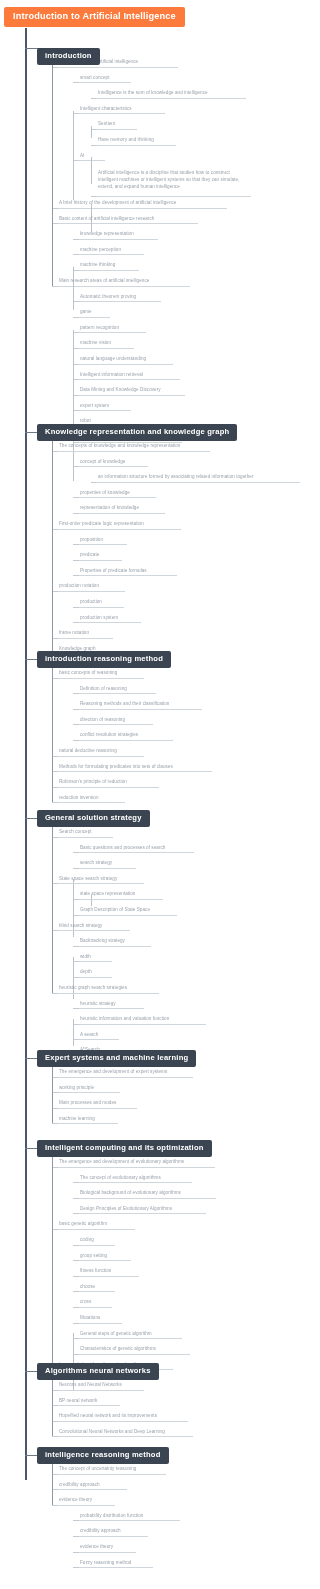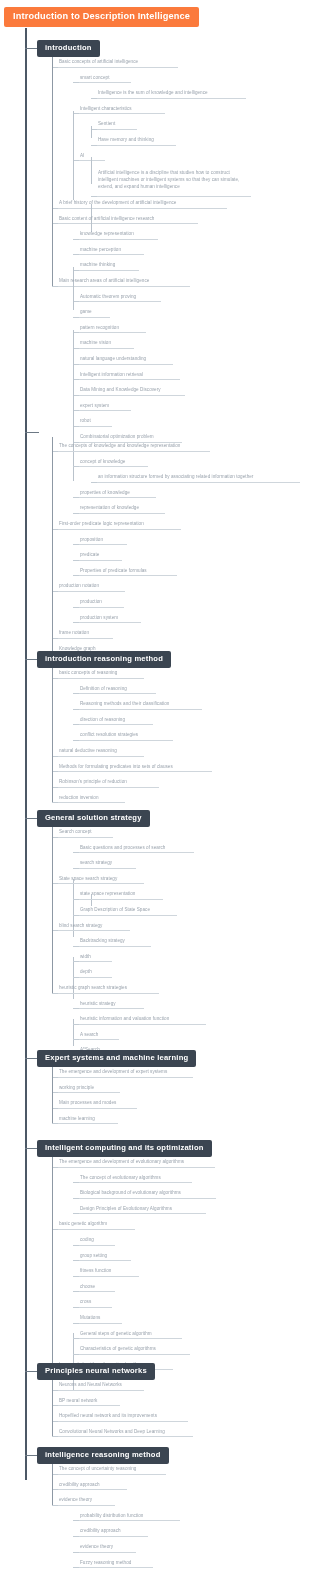--- a/index.html
+++ b/index.html
@@ -115,25 +115,25 @@
     white-space: normal;
     line-height: 1.55;
     width: 150px;
   }
 </style>
 </head>
 <body>
 
 <div id="map">
 
-  <div class="root-node">Introduction to Description Intelligence</div>
+  <div class="root-node">Introduction to Artificial Intelligence</div>
   <div class="spine"></div>
 
 <div class="branch-stub" style="top: 48px;"></div>
-    <div class="branch" style="left: 37px; top: 40px;">introduction</div>
+    <div class="branch" style="left: 37px; top: 48px;">introduction</div>
     <div class="item" style="left: 57px; top: 60px;"><span class="txt">Basic concepts of artificial intelligence</span></div>
     <div class="underline" style="left: 57px; top: 66.5px; width: 121.22px;"></div>
     <div class="elbow" style="left: 51.5px; top: 66.5px; width: 6.5px;"></div>
     <div class="item" style="left: 78px; top: 75.6px;"><span class="txt">smart concept</span></div>
     <div class="underline" style="left: 78px; top: 82.1px; width: 53.46px;"></div>
     <div class="elbow" style="left: 72.5px; top: 82.1px; width: 6.5px;"></div>
     <div class="item" style="left: 96px; top: 91.2px;"><span class="txt">Intelligence is the sum of knowledge and intelligence</span></div>
     <div class="underline" style="left: 96px; top: 97.7px; width: 150.26px;"></div>
     <div class="elbow" style="left: 90.5px; top: 97.7px; width: 6.5px;"></div>
     <div class="item" style="left: 78px; top: 106.8px;"><span class="txt">Intelligent characteristics</span></div>
@@ -200,20 +200,21 @@
     <div class="underline" style="left: 78px; top: 441.5px; width: 104.28px;"></div>
     <div class="elbow" style="left: 72.5px; top: 441.5px; width: 6.5px;"></div>
     <div class="rail dark" style="left: 51.5px; top: 53px; height: 232.5px;"></div>
     <div class="rail" style="left: 72.5px; top: 110.6px; height: 89.5px;"></div>
     <div class="rail" style="left: 90.5px; top: 126.2px; height: 11.5px;"></div>
     <div class="rail" style="left: 90.5px; top: 157.4px; height: 27.1px;"></div>
     <div class="rail" style="left: 90.5px; top: 204.2px; height: 27.8px;"></div>
     <div class="rail" style="left: 72.5px; top: 267.2px; height: 42.7px;"></div>
     <div class="rail" style="left: 72.5px; top: 329.6px; height: 151.9px;"></div>
     <div class="branch-stub" style="top: 432px;"></div>
+    <div class="branch" style="left: 37px; top: 424px;">Knowledge representation and knowledge graph</div>
     <div class="item" style="left: 57px; top: 444px;"><span class="txt">The concepts of knowledge and knowledge representation</span></div>
     <div class="underline" style="left: 57px; top: 450.5px; width: 152.68px;"></div>
     <div class="elbow" style="left: 51.5px; top: 450.5px; width: 6.5px;"></div>
     <div class="item" style="left: 78px; top: 459.6px;"><span class="txt">concept of knowledge</span></div>
     <div class="underline" style="left: 78px; top: 466.1px; width: 70.4px;"></div>
     <div class="elbow" style="left: 72.5px; top: 466.1px; width: 6.5px;"></div>
     <div class="item" style="left: 96px; top: 475.2px;"><span class="txt">an information structure formed by associating related information together</span></div>
     <div class="underline" style="left: 96px; top: 481.7px; width: 203.5px;"></div>
     <div class="elbow" style="left: 90.5px; top: 481.7px; width: 6.5px;"></div>
     <div class="item" style="left: 78px; top: 490.8px;"><span class="txt">properties of knowledge</span></div>
@@ -387,21 +388,21 @@
     <div class="underline" style="left: 78px; top: 1338.1px; width: 104.28px;"></div>
     <div class="elbow" style="left: 72.5px; top: 1338.1px; width: 6.5px;"></div>
     <div class="item" style="left: 78px; top: 1347.2px;"><span class="txt">Characteristics of genetic algorithms</span></div>
     <div class="underline" style="left: 78px; top: 1353.7px; width: 111.54px;"></div>
     <div class="elbow" style="left: 72.5px; top: 1353.7px; width: 6.5px;"></div>
     <div class="item" style="left: 57px; top: 1362.8px;"><span class="txt">Improved algorithm of genetic algorithm</span></div>
     <div class="underline" style="left: 57px; top: 1369.3px; width: 116.38px;"></div>
     <div class="elbow" style="left: 51.5px; top: 1369.3px; width: 6.5px;"></div>
     <div class="rail dark" style="left: 51.5px; top: 1153px; height: 216.3px;"></div>
     <div class="branch-stub" style="top: 1371px;"></div>
-    <div class="branch" style="left: 37px; top: 1363px;">Principles neural networks</div>
+    <div class="branch" style="left: 37px; top: 1363px;">Algorithms neural networks</div>
     <div class="item" style="left: 57px; top: 1383px;"><span class="txt">Neurons and Neural Networks</span></div>
     <div class="underline" style="left: 57px; top: 1389.5px; width: 87.34px;"></div>
     <div class="elbow" style="left: 51.5px; top: 1389.5px; width: 6.5px;"></div>
     <div class="item" style="left: 57px; top: 1398.6px;"><span class="txt">BP neural network</span></div>
     <div class="underline" style="left: 57px; top: 1405.1px; width: 63.14px;"></div>
     <div class="elbow" style="left: 51.5px; top: 1405.1px; width: 6.5px;"></div>
     <div class="item" style="left: 57px; top: 1414.2px;"><span class="txt">Hopefiled neural network and its improvements</span></div>
     <div class="underline" style="left: 57px; top: 1420.7px; width: 130.9px;"></div>
     <div class="elbow" style="left: 51.5px; top: 1420.7px; width: 6.5px;"></div>
     <div class="item" style="left: 57px; top: 1429.8px;"><span class="txt">Convolutional Neural Networks and Deep Learning</span></div>

